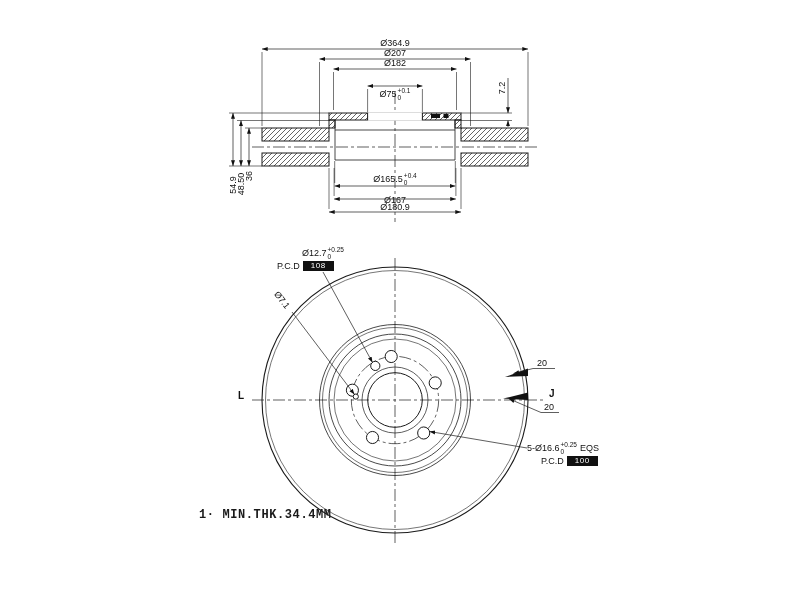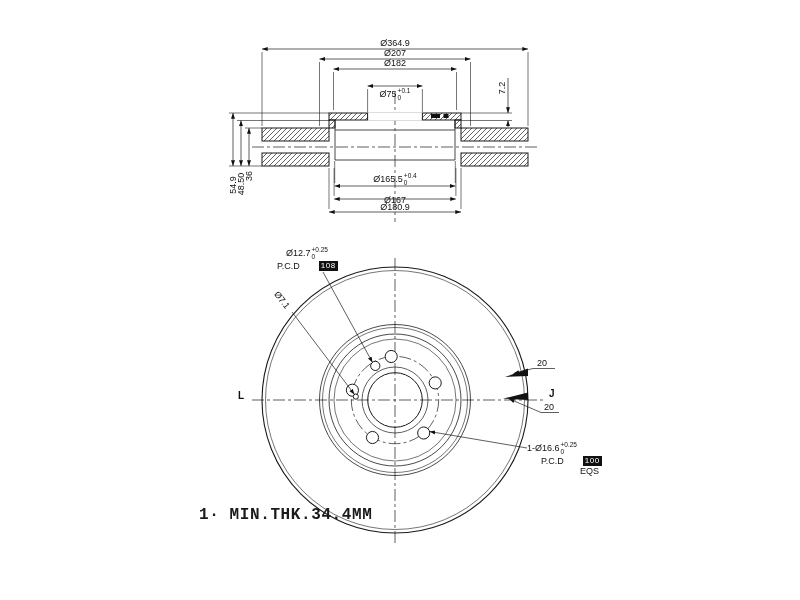--- a/index.html
+++ b/index.html
@@ -7,24 +7,24 @@
          font-family:"Liberation Sans",sans-serif;color:#111;}
   #stage svg{position:absolute;left:0;top:0;}
   .lbl{position:absolute;font-size:9px;line-height:10px;white-space:nowrap;color:#111;
        display:flex;align-items:flex-start;}
   .ctr{transform:translateX(-50%);}
   .rot{transform:translate(-50%,-50%) rotate(-90deg);}
   .rot52{transform:translate(-50%,-50%) rotate(52deg);}
   .tol{display:inline-flex;flex-direction:column;font-size:6.5px;line-height:6.5px;
        margin-left:1px;margin-top:-1px;}
   .pcdrow{gap:3px;}
-  .pcdbox{background:#111;color:#fff;font-size:8px;line-height:10px;padding:0 2px;
-          letter-spacing:0.5px;margin-left:16px;}
-  .eqs{margin-left:3px;margin-top:23px;}
-  .note{font-family:"Liberation Mono",monospace;font-size:16px;letter-spacing:0.6px;
+  .pcdbox{background:#111;color:#fff;font-size:8px;line-height:10px;padding:0 8px;
+          letter-spacing:0.5px;}
+  .eqs{margin-left:3px;}
+  .note{font-family:"Liberation Mono",monospace;font-size:12px;letter-spacing:0.6px;
         font-weight:bold;color:#1a1a1a;}
   .seclet{font-size:10px;font-weight:bold;}
 </style>
 </head>
 <body>
 
 <div id="stage">
 
   <svg width="800" height="600" viewBox="0 0 800 600">
     <defs>
@@ -188,38 +188,38 @@
   <div class="lbl rot" style="left:233px;top:185px">
       <span>54.9</span>
     </div>
   <div class="lbl rot" style="left:241px;top:184px">
       <span>48.50</span>
     </div>
   <div class="lbl rot" style="left:249px;top:176px">
       <span>36</span>
     </div>
 
-  <div class="lbl" style="left:286px;top:248px">
+  <div class="lbl" style="left:302px;top:248px">
     <span>Ø12.7</span>
     <span class="tol">
         <span>+0.25</span>
         <span>0</span>
       </span>
   </div>
   <div class="lbl pcdrow" style="left:277px;top:261px">
     <span>P.C.D</span>
     <span class="pcdbox">108</span>
   </div>
 
   <div class="lbl rot52" style="left:282px;top:300px">
       <span>Ø7.1</span>
     </div>
 
   <div class="lbl" style="left:527px;top:443px">
-    <span>1-Ø16.6</span>
+    <span>5-Ø16.6</span>
     <span class="tol">
         <span>+0.25</span>
         <span>0</span>
       </span>
     <span class="eqs">EQS</span>
   </div>
   <div class="lbl pcdrow" style="left:541px;top:456px">
     <span>P.C.D</span>
     <span class="pcdbox">100</span>
   </div>

